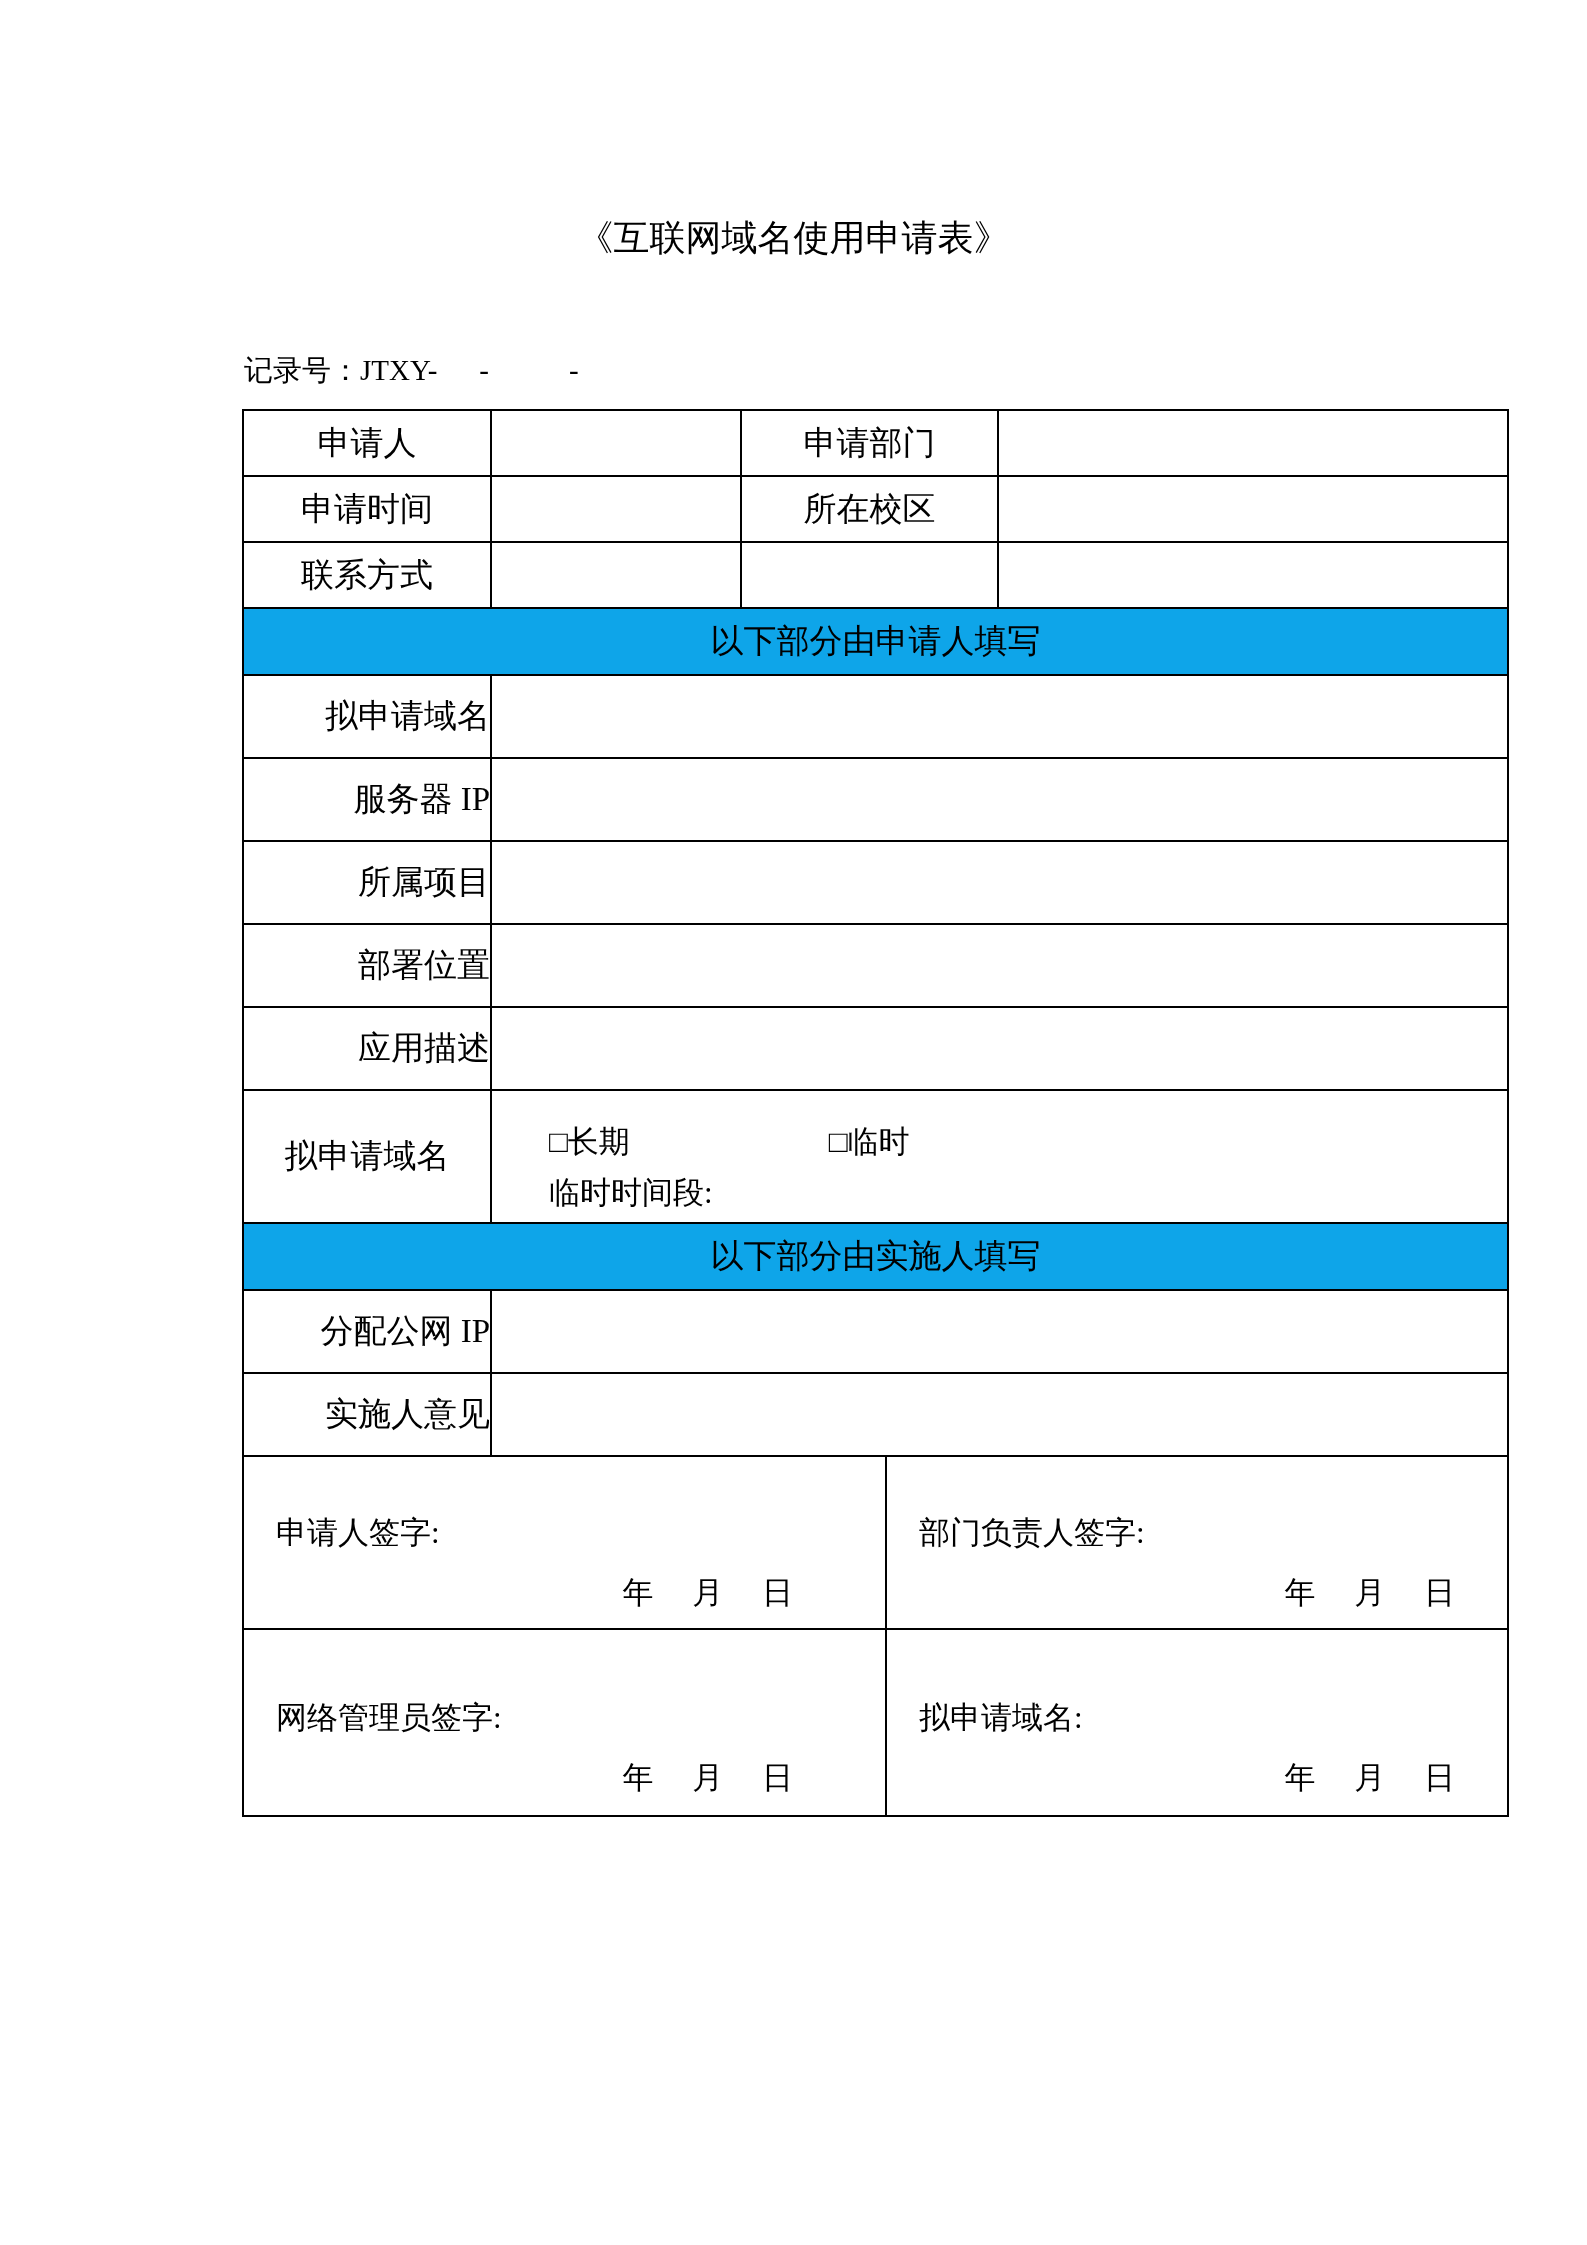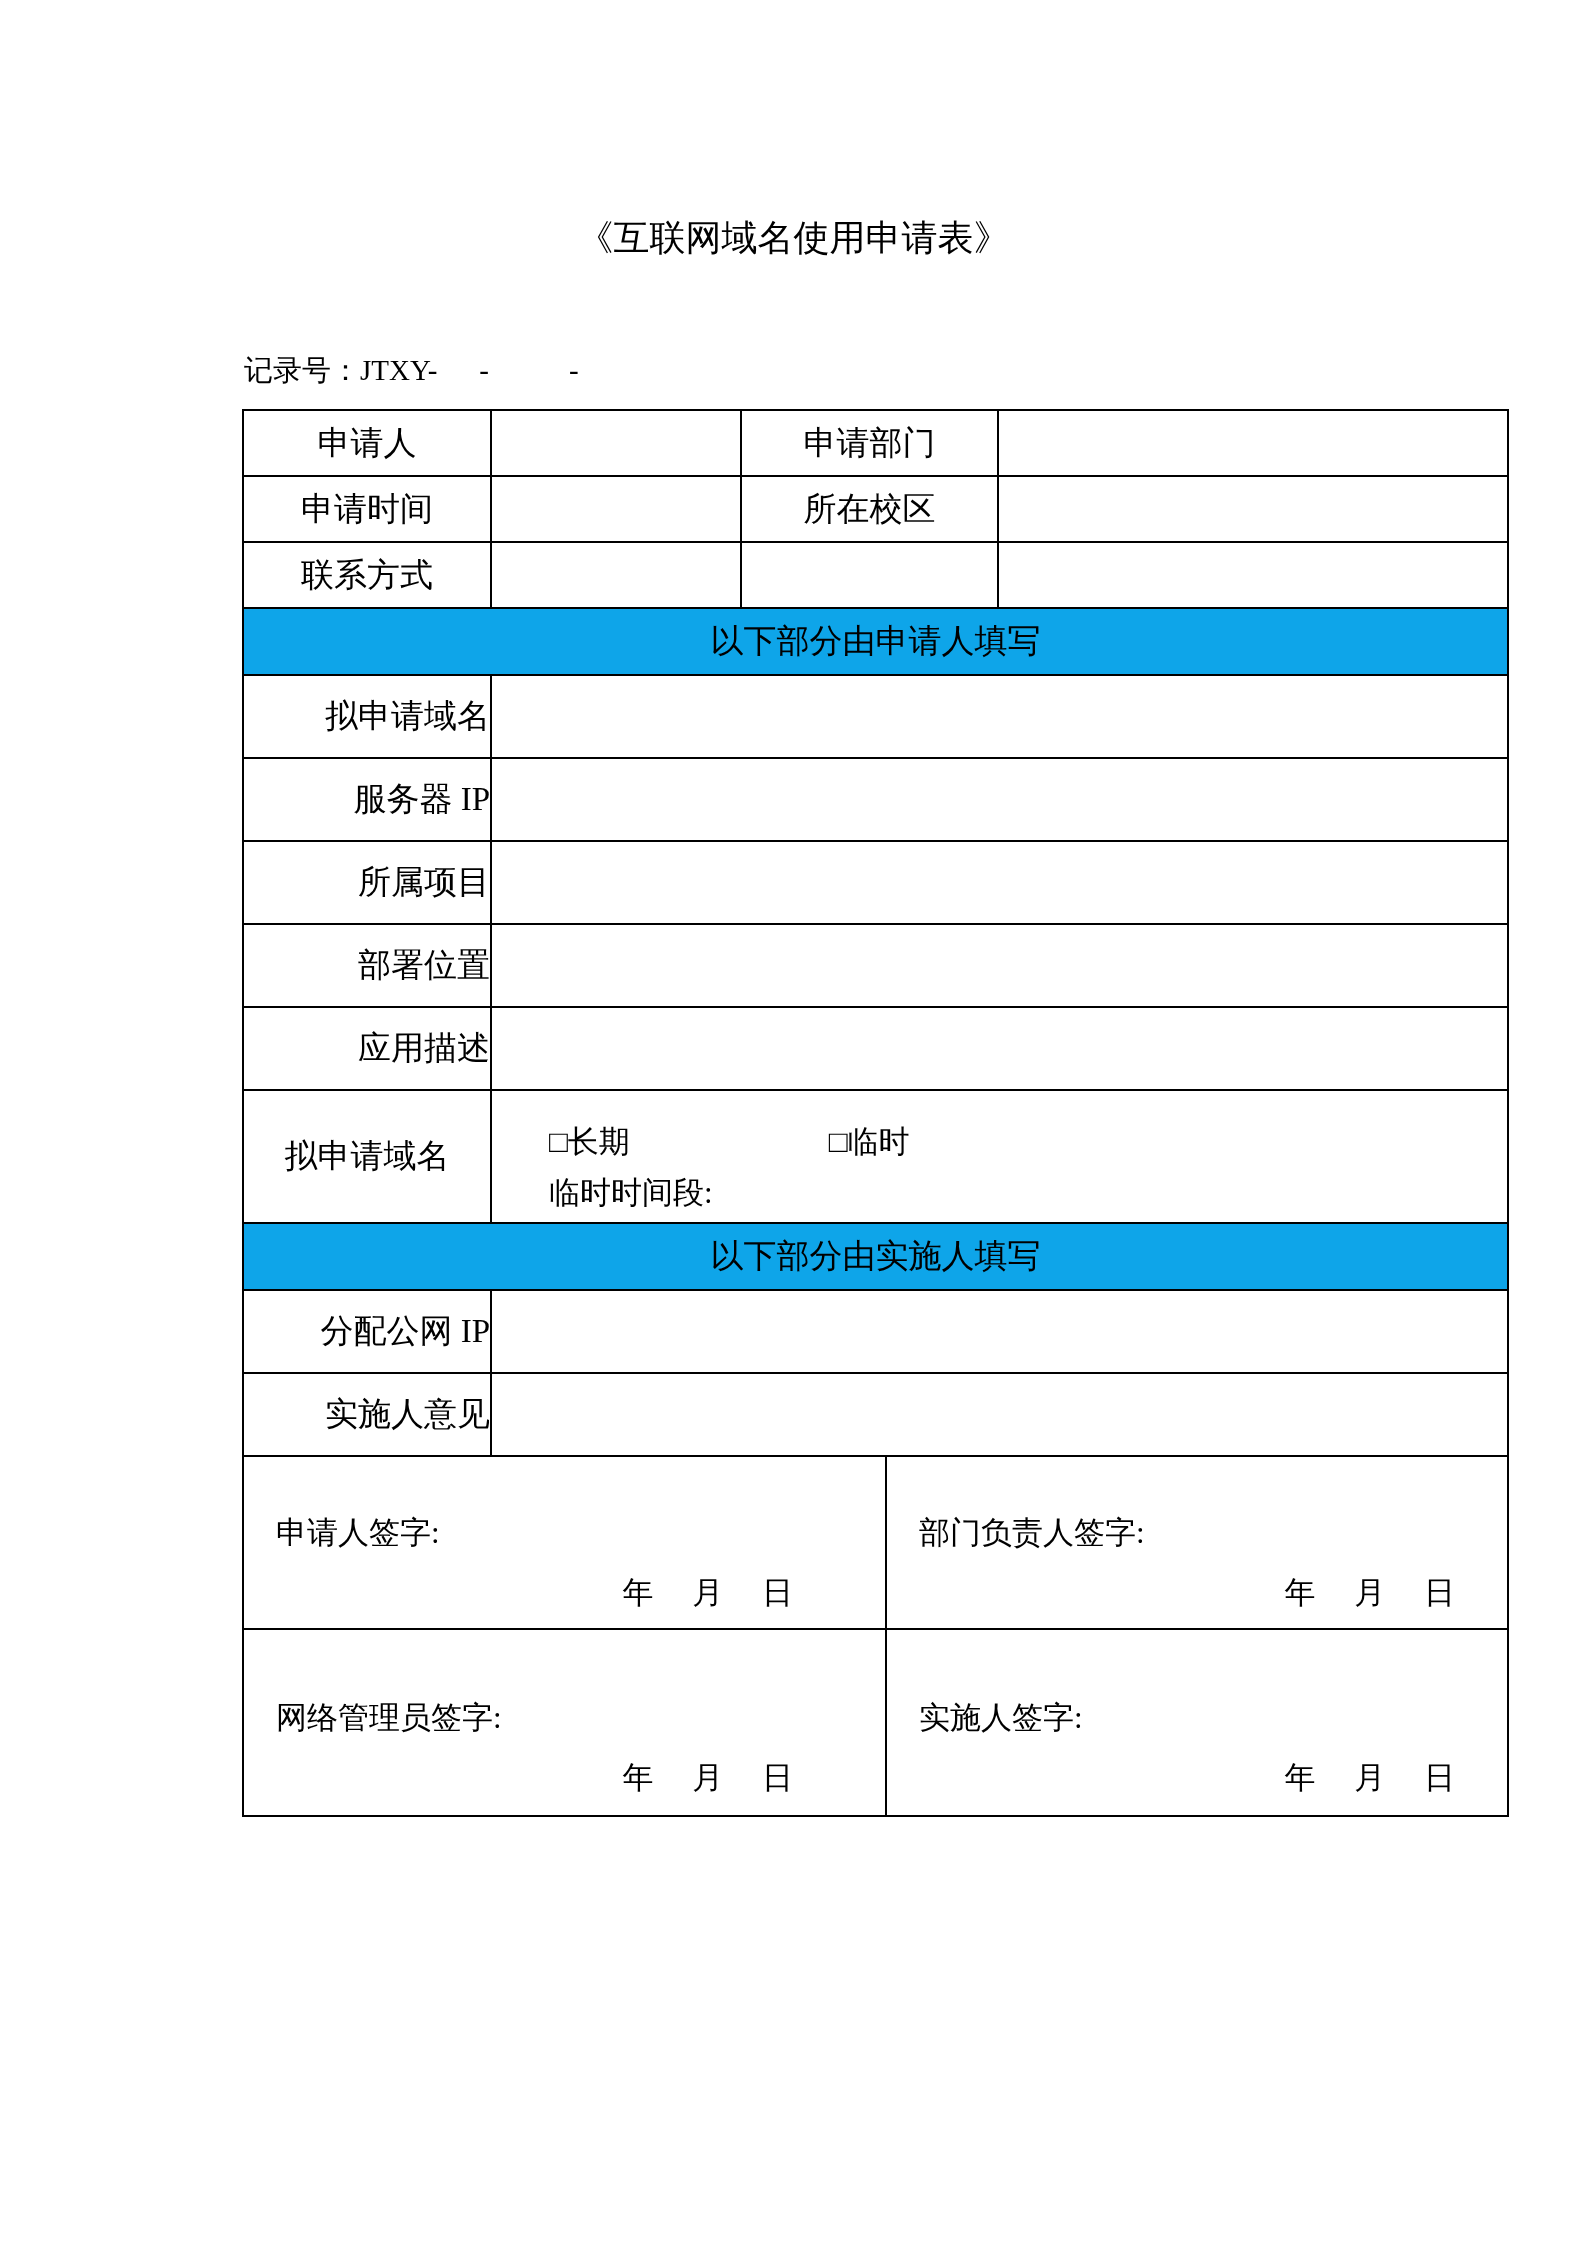--- a/index.html
+++ b/index.html
@@ -188,21 +188,21 @@
 
     <tr class="r-sign2">
       <td class="sign-cell" colspan="3">
         <div class="sign-inner">
           <div class="sign-label">网络管理员签字:</div>
           <div class="sign-date left-half">年　 月　 日</div>
         </div>
       </td>
       <td class="sign-cell" colspan="2">
         <div class="sign-inner">
-          <div class="sign-label">实施人签字:</div>
+          <div class="sign-label">拟申请域名:</div>
           <div class="sign-date right-half">年　 月　 日</div>
         </div>
       </td>
     </tr>
 
   </tbody>
     </table>
 </div>
 
 </body></html>

